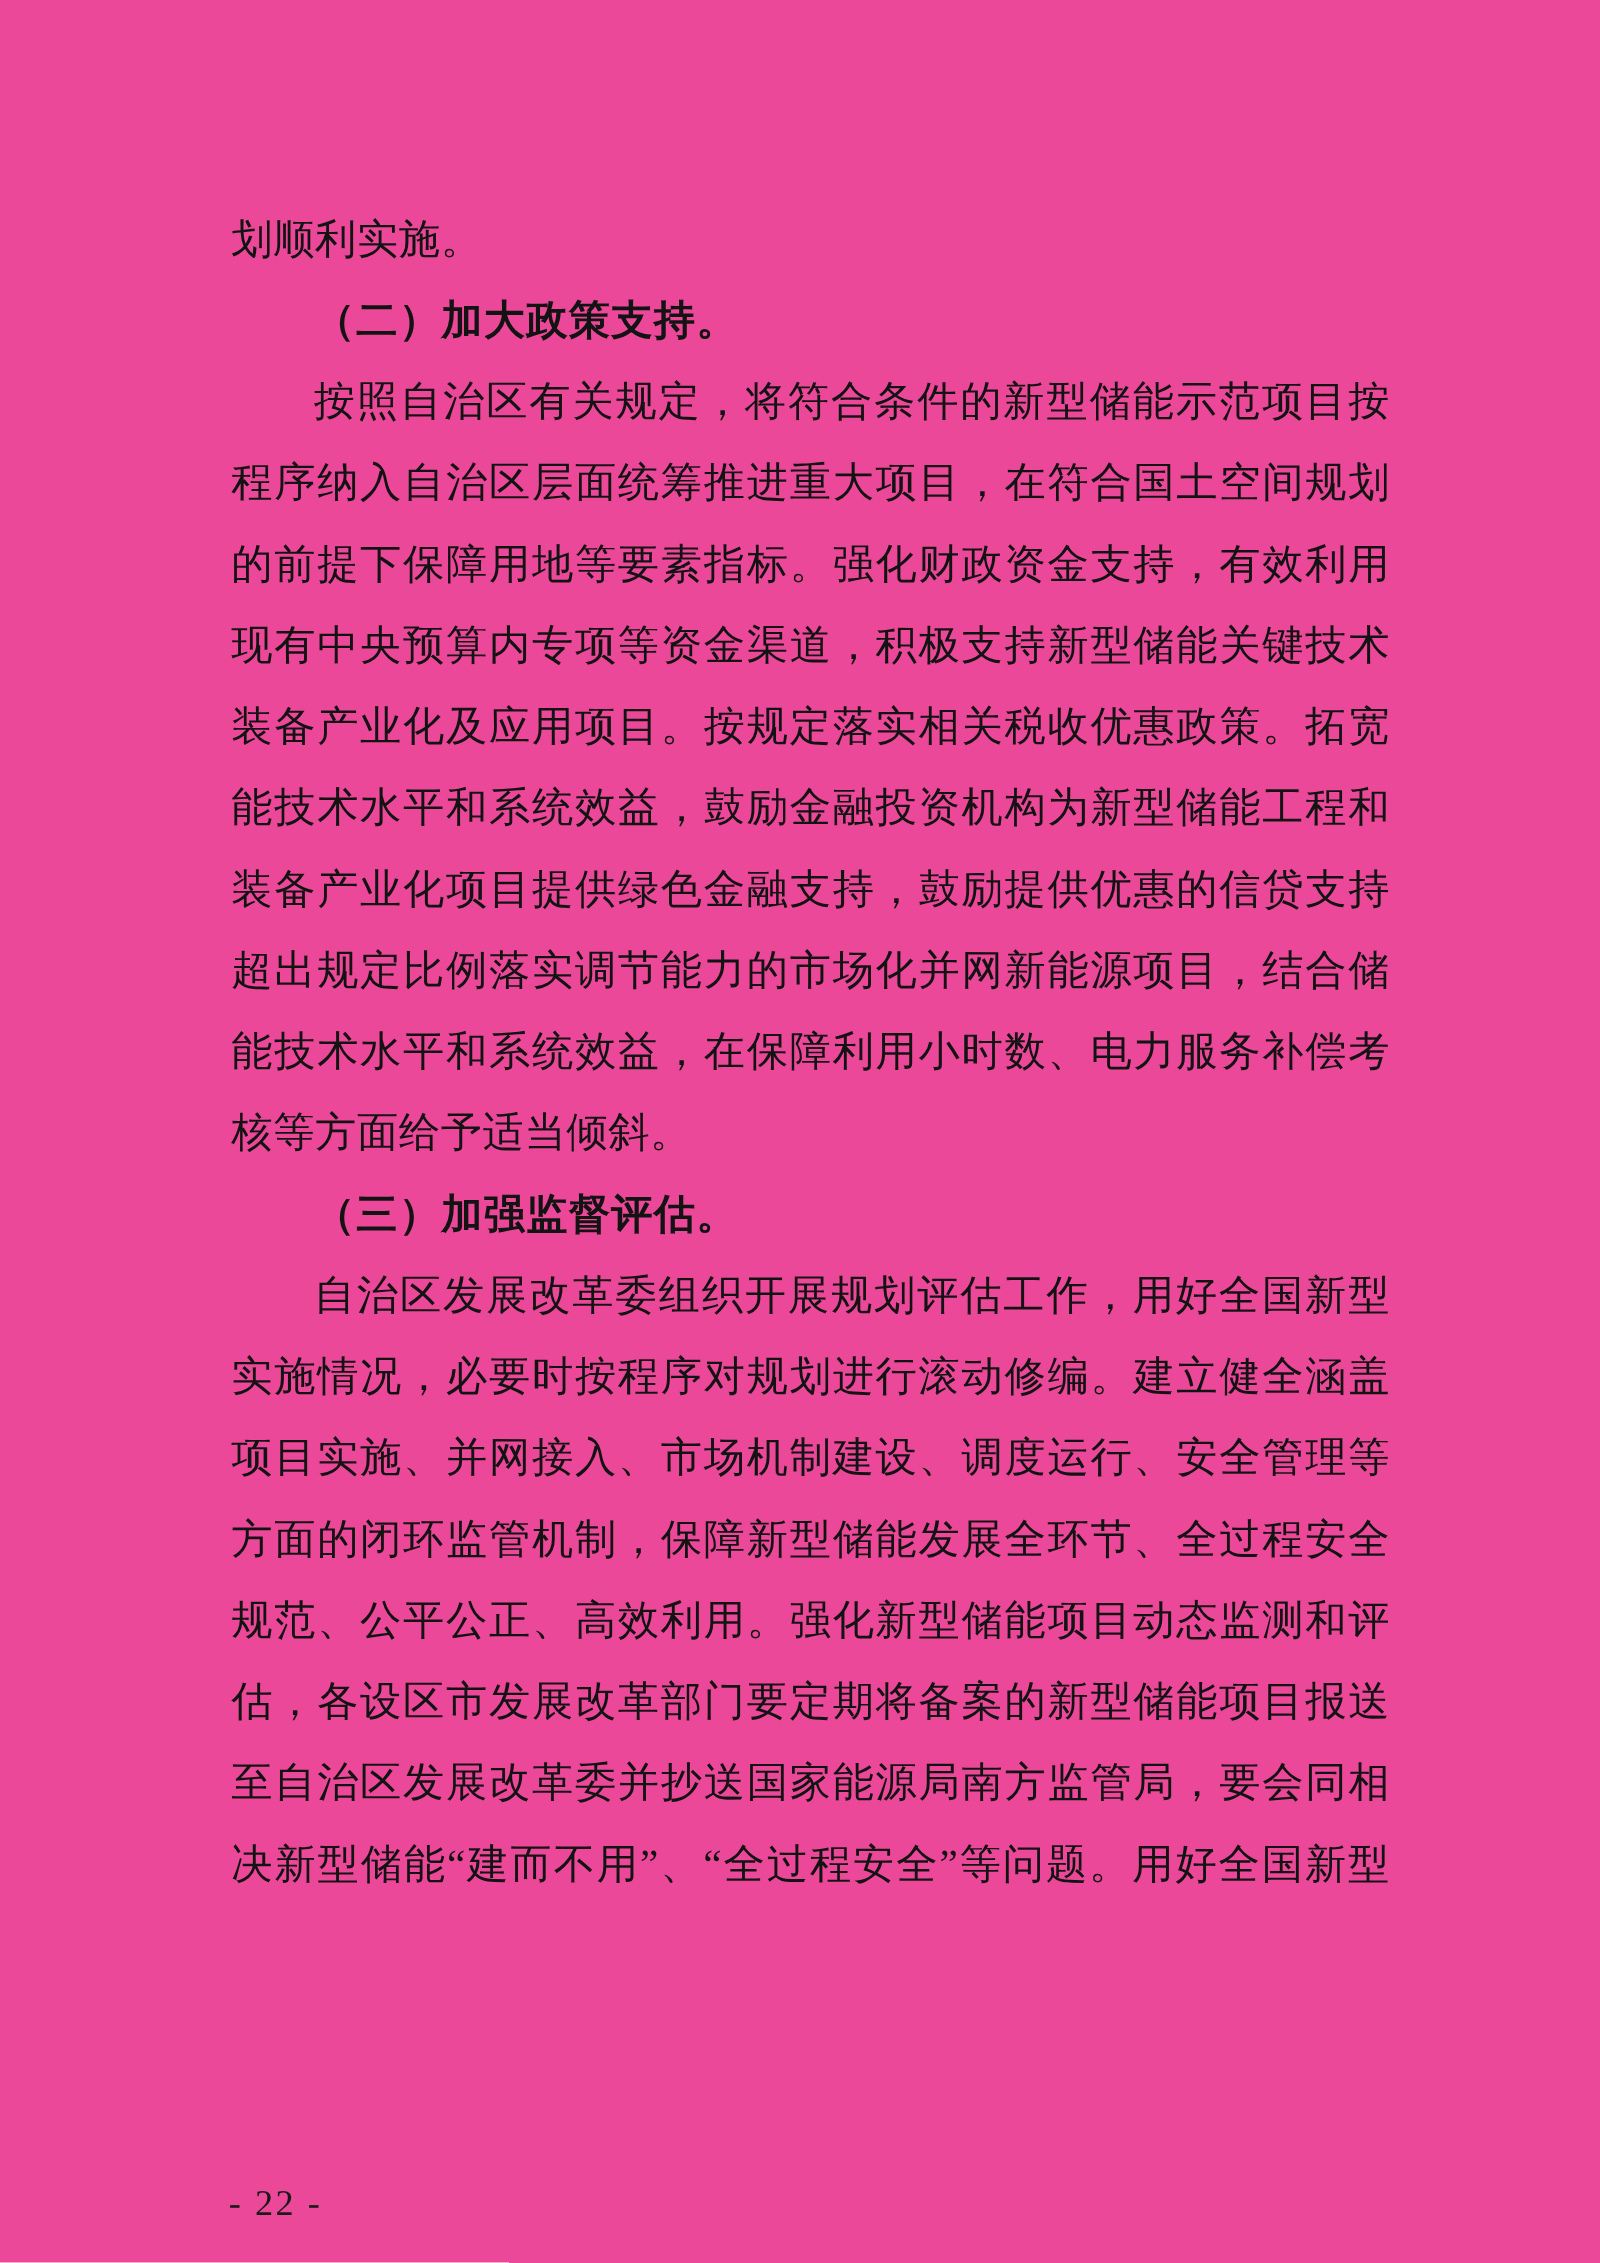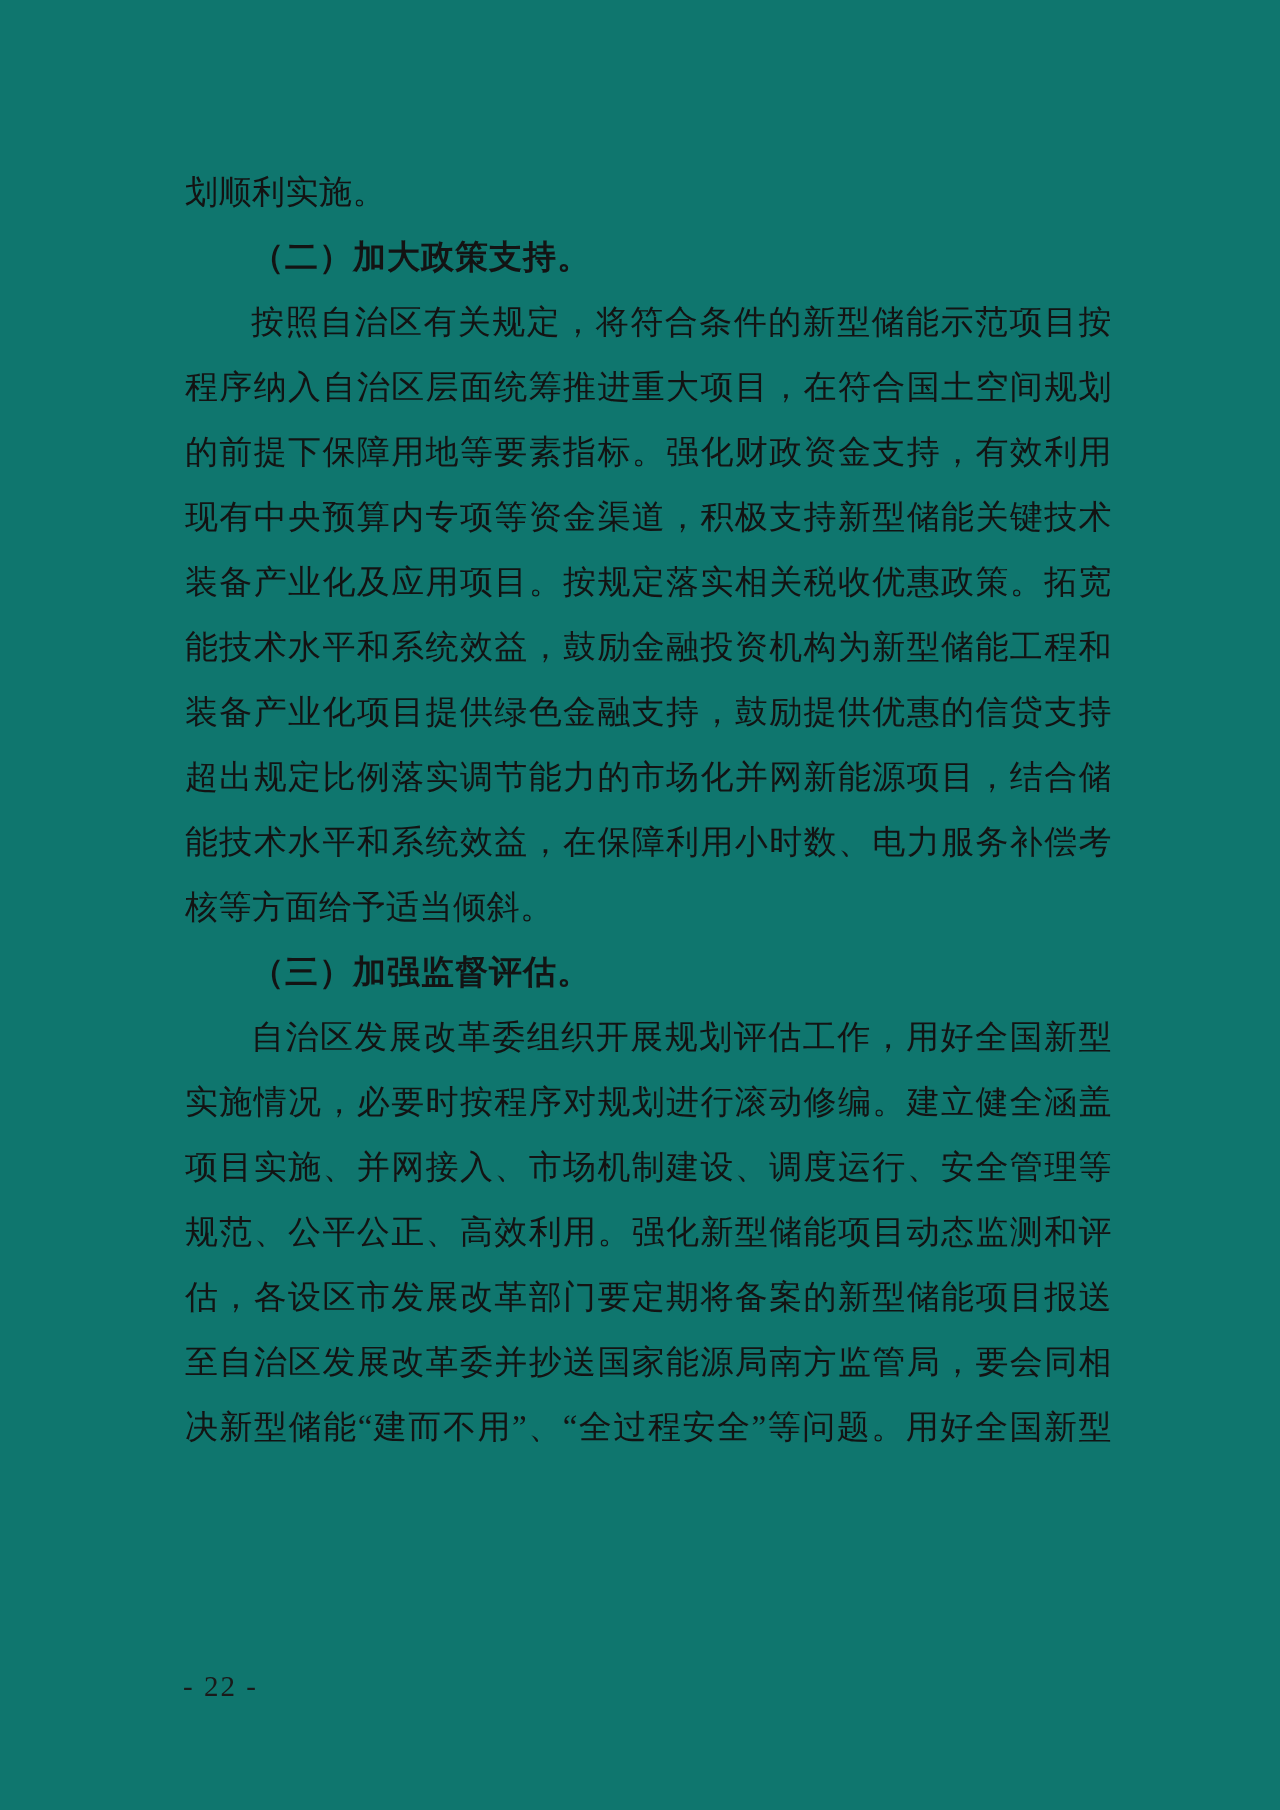--- a/index.html
+++ b/index.html
@@ -4,21 +4,21 @@
 <style>
   html, body {
     margin: 0;
     padding: 0;
     background: #ffffff;
   }
   .page {
     position: relative;
     width: 1280px;
     height: 1810px;
-    background: #0f766e;
+    background: #ec4899;
     overflow: hidden;
     font-family: "Liberation Serif", "DejaVu Serif", serif;
     color: #131313;
   }
   .content {
     position: absolute;
     left: 185px;
     top: 160px;
     width: 927px;
   }
@@ -38,21 +38,21 @@
     padding-left: 66px;
     width: 861px;
   }
   .line--heading {
     font-weight: bold;
     letter-spacing: 1px;
   }
   .footer {
     position: absolute;
     left: 183px;
-    top: 1654px;
+    top: 1731px;
     height: 65px;
     line-height: 65px;
     font-size: 29px;
     letter-spacing: 2px;
     color: #1a1a1a;
   }
 </style>
 </head>
 <body>
 
@@ -67,20 +67,21 @@
       <div class="line line--justify">装备产业化及应用项目。按规定落实相关税收优惠政策。拓宽</div>
       <div class="line line--justify">能技术水平和系统效益，鼓励金融投资机构为新型储能工程和</div>
       <div class="line line--justify">装备产业化项目提供绿色金融支持，鼓励提供优惠的信贷支持</div>
       <div class="line line--justify">超出规定比例落实调节能力的市场化并网新能源项目，结合储</div>
       <div class="line line--justify">能技术水平和系统效益，在保障利用小时数、电力服务补偿考</div>
       <div class="line">核等方面给予适当倾斜。</div>
       <div class="line line--heading line--indent">（三）加强监督评估。</div>
       <div class="line line--indent line--justify">自治区发展改革委组织开展规划评估工作，用好全国新型</div>
       <div class="line line--justify">实施情况，必要时按程序对规划进行滚动修编。建立健全涵盖</div>
       <div class="line line--justify">项目实施、并网接入、市场机制建设、调度运行、安全管理等</div>
+      <div class="line line--justify">方面的闭环监管机制，保障新型储能发展全环节、全过程安全</div>
       <div class="line line--justify">规范、公平公正、高效利用。强化新型储能项目动态监测和评</div>
       <div class="line line--justify">估，各设区市发展改革部门要定期将备案的新型储能项目报送</div>
       <div class="line line--justify">至自治区发展改革委并抄送国家能源局南方监管局，要会同相</div>
       <div class="line line--justify">决新型储能“建而不用”、“全过程安全”等问题。用好全国新型</div>
     </main>
   <footer class="footer">
     <span>- 22 -</span>
   </footer>
 </div>
 

